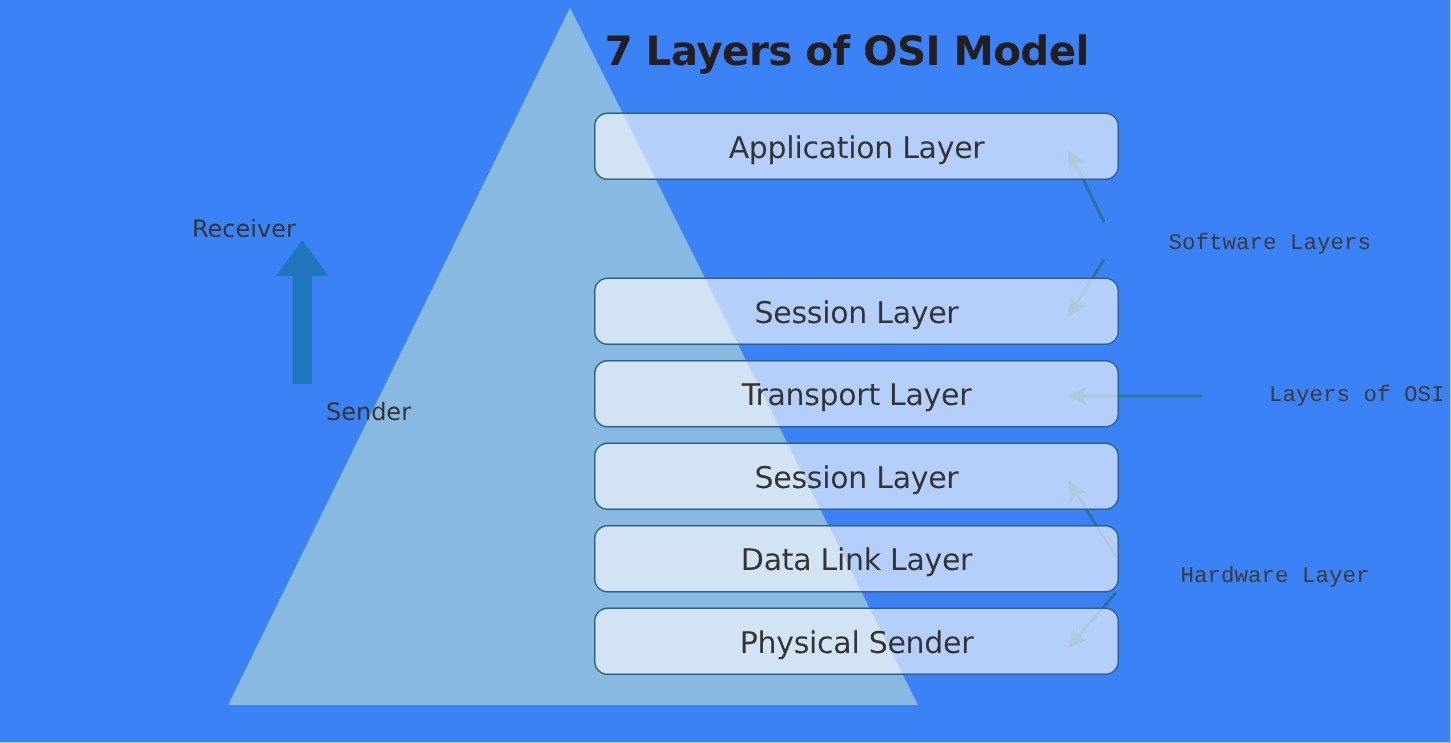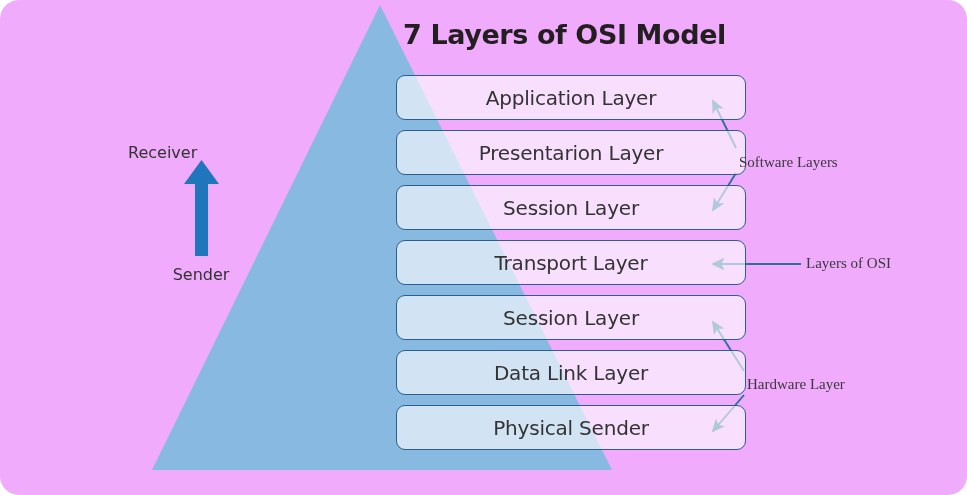--- a/index.html
+++ b/index.html
@@ -8,23 +8,22 @@
     padding: 0;
     background: #ffffff;
   }
   body {
     font-family: "DejaVu Sans", sans-serif;
   }
   #stage {
     position: relative;
     width: 967px;
     height: 495px;
-    background: #f0abfc;
+    background: #3b82f6;
     overflow: hidden;
-    border-radius: 19px;
   }
   #bg-svg {
     position: absolute;
     left: 0;
     top: 0;
     width: 967px;
     height: 495px;
   }
 
   
@@ -81,33 +80,34 @@
     text-align: left;
     font-family: "DejaVu Sans", sans-serif;
     font-size: 16px;
     color: #333333;
   }
   #sender-label {
     position: absolute;
     left: 128px;
     top: 265px;
     width: 146px;
-    text-align: center;
+    text-align: right;
     font-family: "DejaVu Sans", sans-serif;
     font-size: 16px;
     color: #333333;
   }
 
   
   .annotation-label {
     position: absolute;
-    font-family: Liberation Serif, serif;
+    font-family: Liberation Mono, monospace;
     font-size: 15px;
     color: #3a3a3a;
     white-space: nowrap;
+    margin-left: 40px;
   }
   #ann-software  { left: 739px; top: 154px; }
   #ann-heart     { left: 806px; top: 255px; }
   #ann-hardware  { left: 747px; top: 376px; }
 </style>
 </head>
 <body>
 
 <div id="stage">
 
@@ -139,23 +139,20 @@
       <line x1="744" y1="395" x2="713" y2="431" marker-end="url(#arrowhead)"></line>
     </g>
   </svg>
 
   <div id="diagram-title">7 Layers of OSI Model</div>
 
   <div id="layer-stack">
     <div class="layer-box" style="top:0px">
       <span class="layer-label">Application Layer</span>
     </div>
-    <div class="layer-box" style="top:55px">
-      <span class="layer-label">Presentarion Layer</span>
-    </div>
     <div class="layer-box" style="top:110px">
       <span class="layer-label">Session Layer</span>
     </div>
     <div class="layer-box" style="top:165px">
       <span class="layer-label">Transport Layer</span>
     </div>
     <div class="layer-box" style="top:220px">
       <span class="layer-label">Session Layer</span>
     </div>
     <div class="layer-box" style="top:275px">

